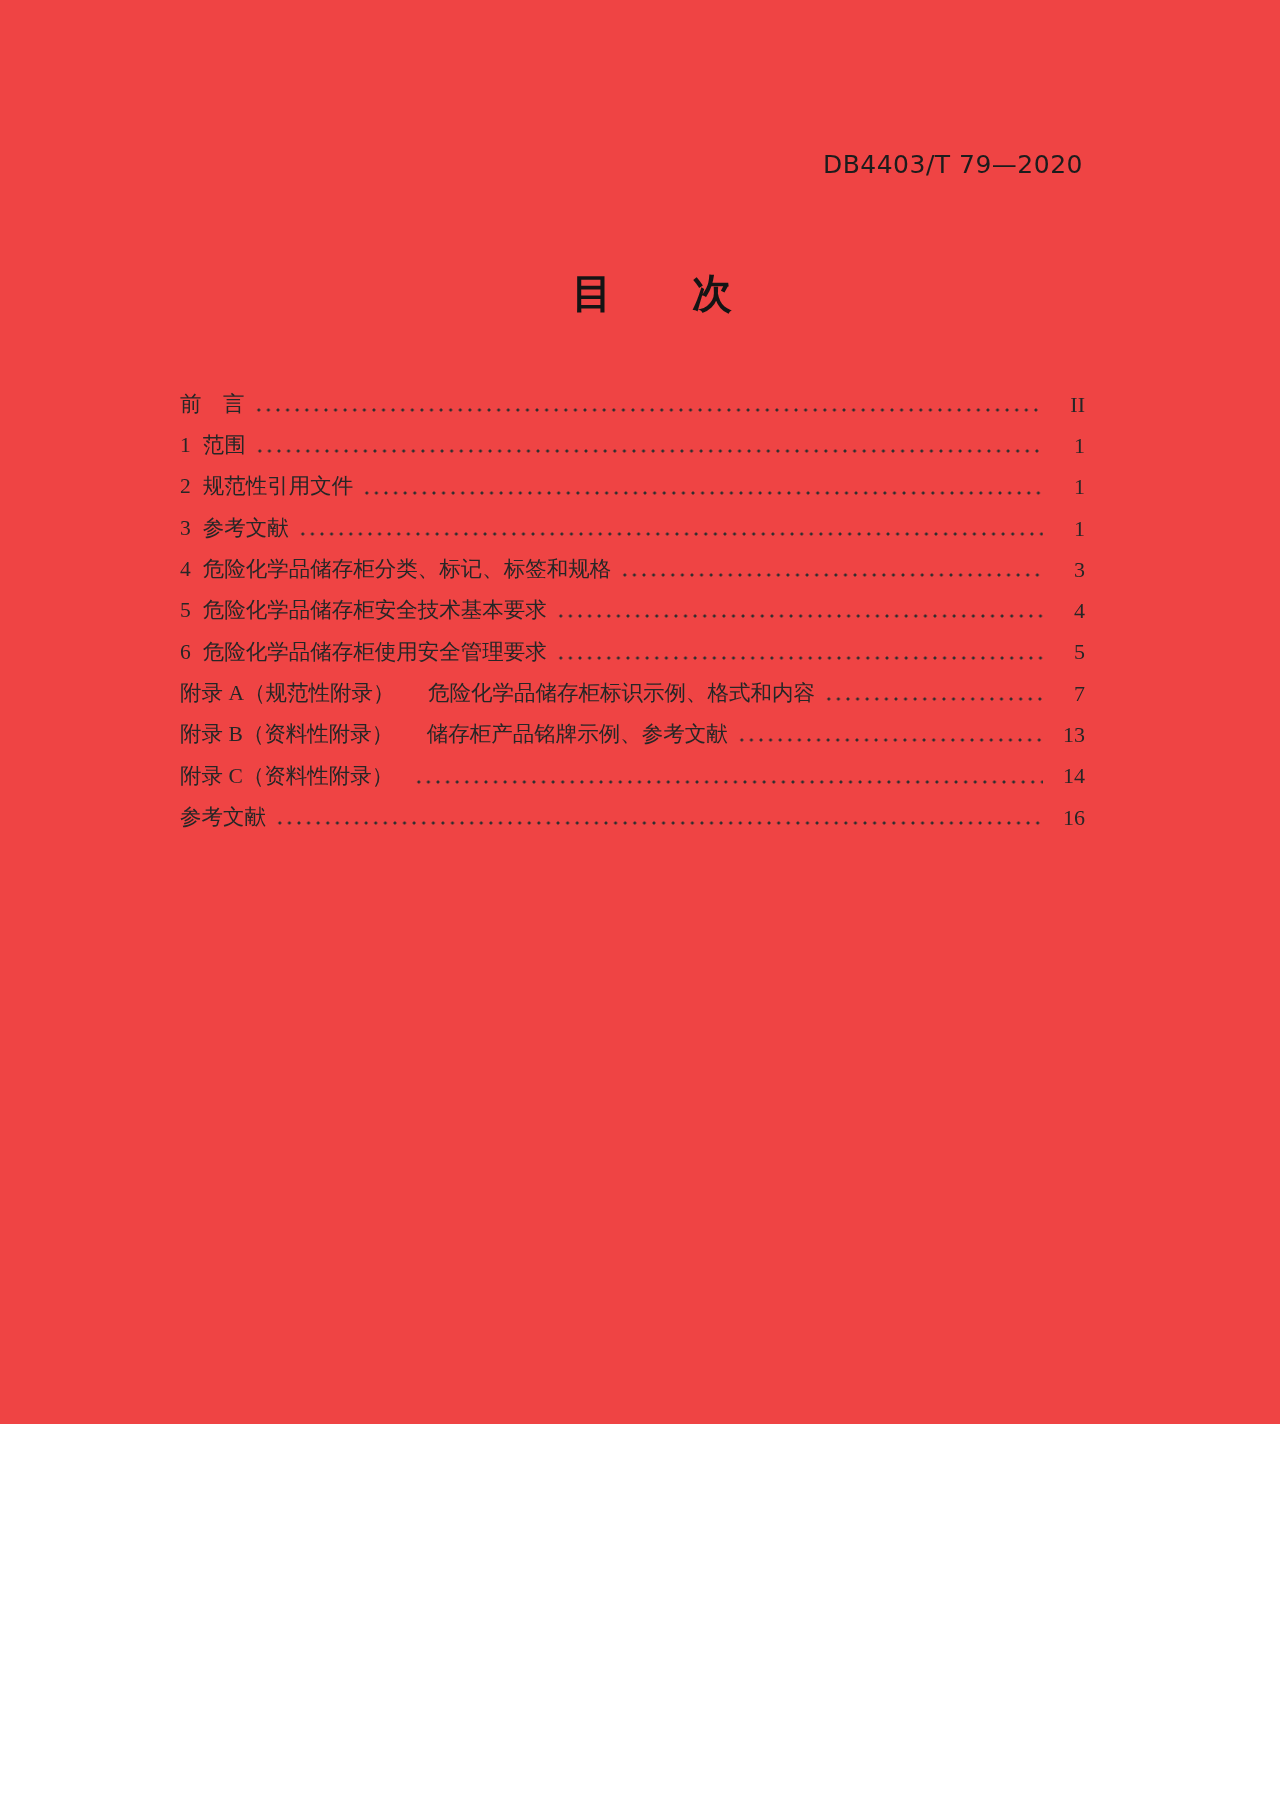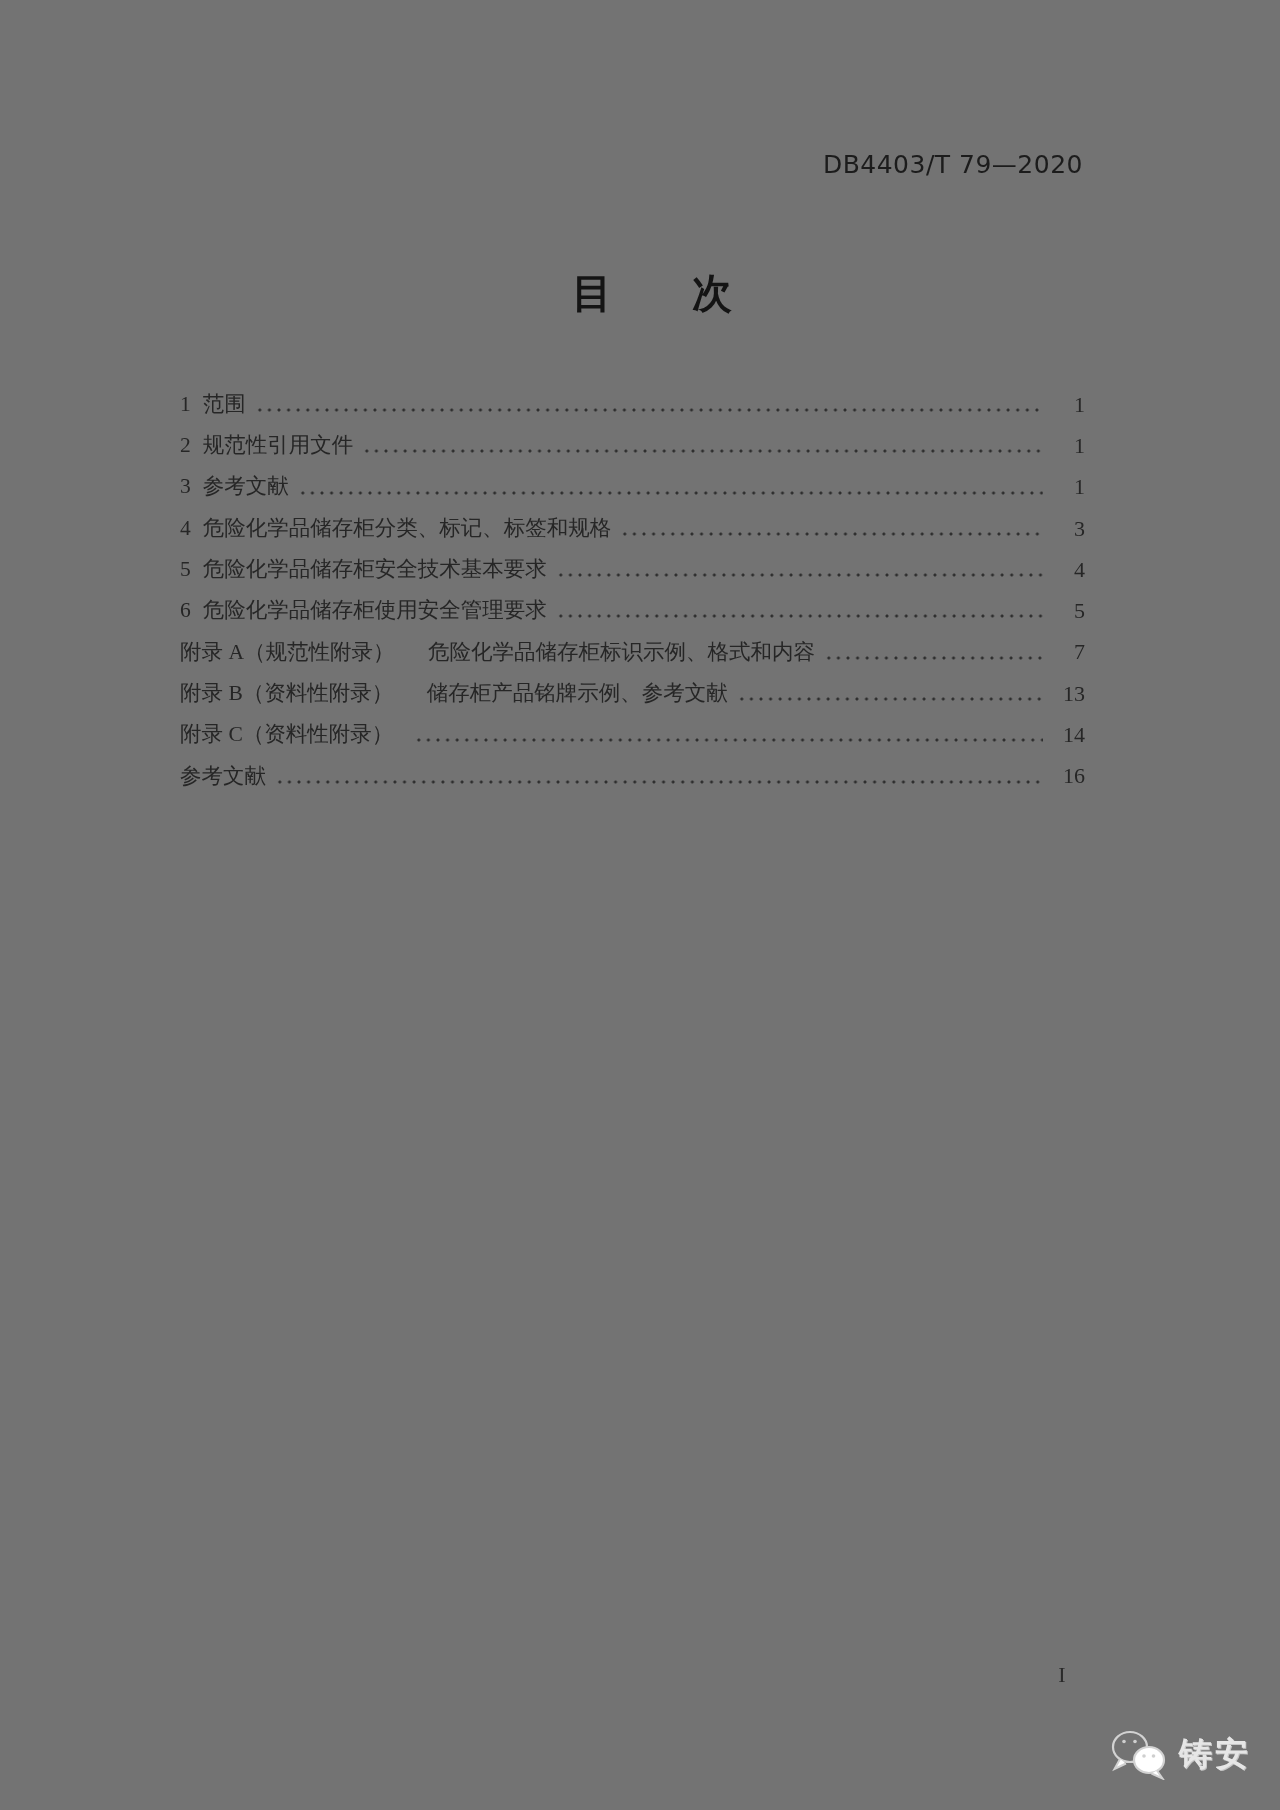--- a/index.html
+++ b/index.html
@@ -3,22 +3,22 @@
 <meta charset="utf-8">
 <style>
   html, body {
     margin: 0;
     padding: 0;
     background: #ffffff;
   }
   .page {
     position: relative;
     width: 1280px;
-    height: 1810px;
-    background: #737373;
+    height: 1424px;
+    background: #ef4444;
     font-family: "Liberation Serif", serif;
     color: #262626;
     overflow: hidden;
   }
   .header-code {
     position: absolute;
     top: 150px;
     right: 197px;
     font-family: "DejaVu Sans", sans-serif;
     font-size: 25px;
@@ -109,20 +109,26 @@
 </head>
 <body>
 
 <div class="page">
 
   <div class="header-code">DB4403/T 79—2020</div>
 
   <h1 class="doc-title">目　　次</h1>
 
   <div class="toc">
+  <div class="toc-row">
+    <span class="toc-prefix"></span>
+    <span class="toc-label">前　言</span>
+    <span class="toc-leader"></span>
+    <span class="toc-page">II</span>
+  </div>
 
   <div class="toc-row">
     <span class="toc-prefix">1</span>
     <span class="toc-label">范围</span>
     <span class="toc-leader"></span>
     <span class="toc-page">1</span>
   </div>
 
   <div class="toc-row">
     <span class="toc-prefix">2</span>

